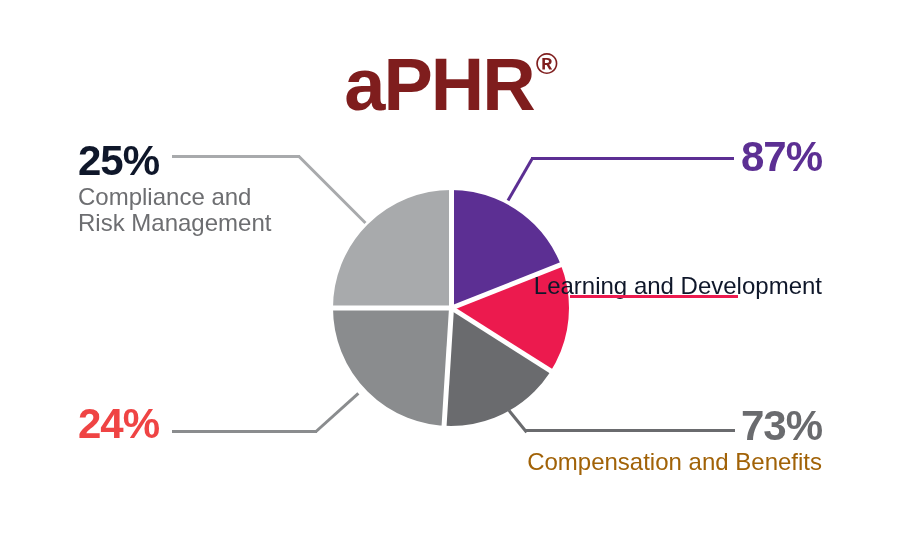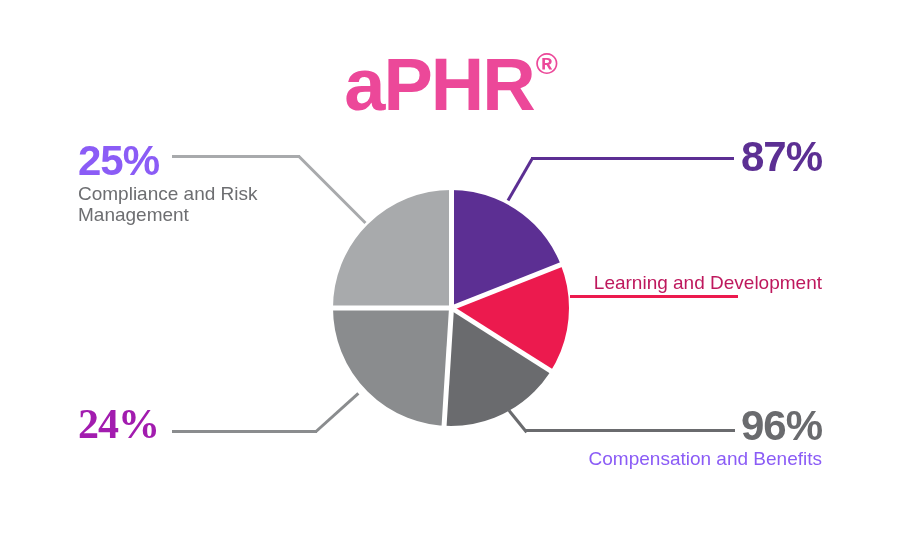--- a/index.html
+++ b/index.html
@@ -55,71 +55,71 @@
   .callout { position: absolute; }
   .callout.right { text-align: right; }
   .pct {
     font-size: 42px;
     font-weight: 700;
     letter-spacing: -1px;
     line-height: 44px;
     white-space: nowrap;
   }
   .lbl {
-    font-size: 19px;
+    font-size: 24px;
     line-height: 1.09;
     margin-top: 1px;
     white-space: nowrap;
   }
   .lbl.wrap { white-space: normal; width: 214px; }
 
   
   .line {
     position: absolute;
     height: 3px;
     transform-origin: left center;
   }
 </style>
 </head>
 <body style="background: rgb(255, 255, 255);">
 
 <div class="stage">
 
-  <div class="title" style="color: #ec4899;">
+  <div class="title" style="color: #7f1d1d;">
     <span>aPHR</span><span class="reg">®</span>
   </div>
 
   <div class="pie" style="background: conic-gradient(rgb(92, 47, 147) 0deg, rgb(92, 47, 147) 68.4deg, rgb(236, 26, 78) 68.4deg, rgb(236, 26, 78) 122.4deg, rgb(106, 107, 110) 122.4deg, rgb(106, 107, 110) 183.6deg, rgb(138, 140, 142) 183.6deg, rgb(138, 140, 142) 270deg, rgb(168, 170, 172) 270deg, rgb(168, 170, 172) 360deg); border-color: rgb(255, 255, 255);">
       <div class="sep" style="transform: rotate(0deg);"></div>
       <div class="sep" style="transform: rotate(68.4deg);"></div>
       <div class="sep" style="transform: rotate(122.4deg);"></div>
       <div class="sep" style="transform: rotate(183.6deg);"></div>
       <div class="sep" style="transform: rotate(270deg);"></div>
     </div>
 
   <div class="callout left" style="left:78px; top:139px">
-    <div class="pct" style="color: #8b5cf6;">25%</div>
+    <div class="pct" style="color: #0f172a;">25%</div>
     <div class="lbl wrap" style="color: rgb(109, 110, 113);">Compliance and Risk Management</div>
   </div>
 
   <div class="callout right" style="right:78px; top:135px">
     <div class="pct" style="color: rgb(92, 47, 147);">87%</div>
   </div>
 
   <div class="callout right" style="right:78px; top:272px">
-    <div class="lbl" style="color: #be185d; margin-left: 12px;">Learning and Development</div>
+    <div class="lbl" style="color: #0f172a; margin-left: 12px;">Learning and Development</div>
   </div>
 
   <div class="callout right" style="right:78px; top:404px">
-    <div class="pct" style="color: rgb(106, 107, 110);">96%</div>
-    <div class="lbl" style="color: #8b5cf6;">Compensation and Benefits</div>
+    <div class="pct" style="color: rgb(106, 107, 110);">73%</div>
+    <div class="lbl" style="color: #a16207;">Compensation and Benefits</div>
   </div>
 
   <div class="callout left" style="left:78px; top:402px">
-    <div class="pct" style="color: #a21caf; font-family: Liberation Serif, serif;">24%</div>
+    <div class="pct" style="color: #ef4444;">24%</div>
   </div>
 
   <div class="line" style="left: 172px; top: 155px; width: 128px; background: rgb(168, 170, 172);"></div>
   <div class="line" style="left: 299px; top: 155px; width: 94px; transform: rotate(45deg); background: rgb(168, 170, 172);"></div>
 
   <div class="line" style="left: 508px; top: 199px; width: 48px; transform: rotate(-60deg); background: rgb(92, 47, 147);"></div>
   <div class="line" style="left: 531px; top: 157px; width: 203px; background: rgb(92, 47, 147);"></div>
 
   <div class="line" style="left: 570px; top: 295px; width: 168px; background: rgb(236, 26, 78);"></div>
 

